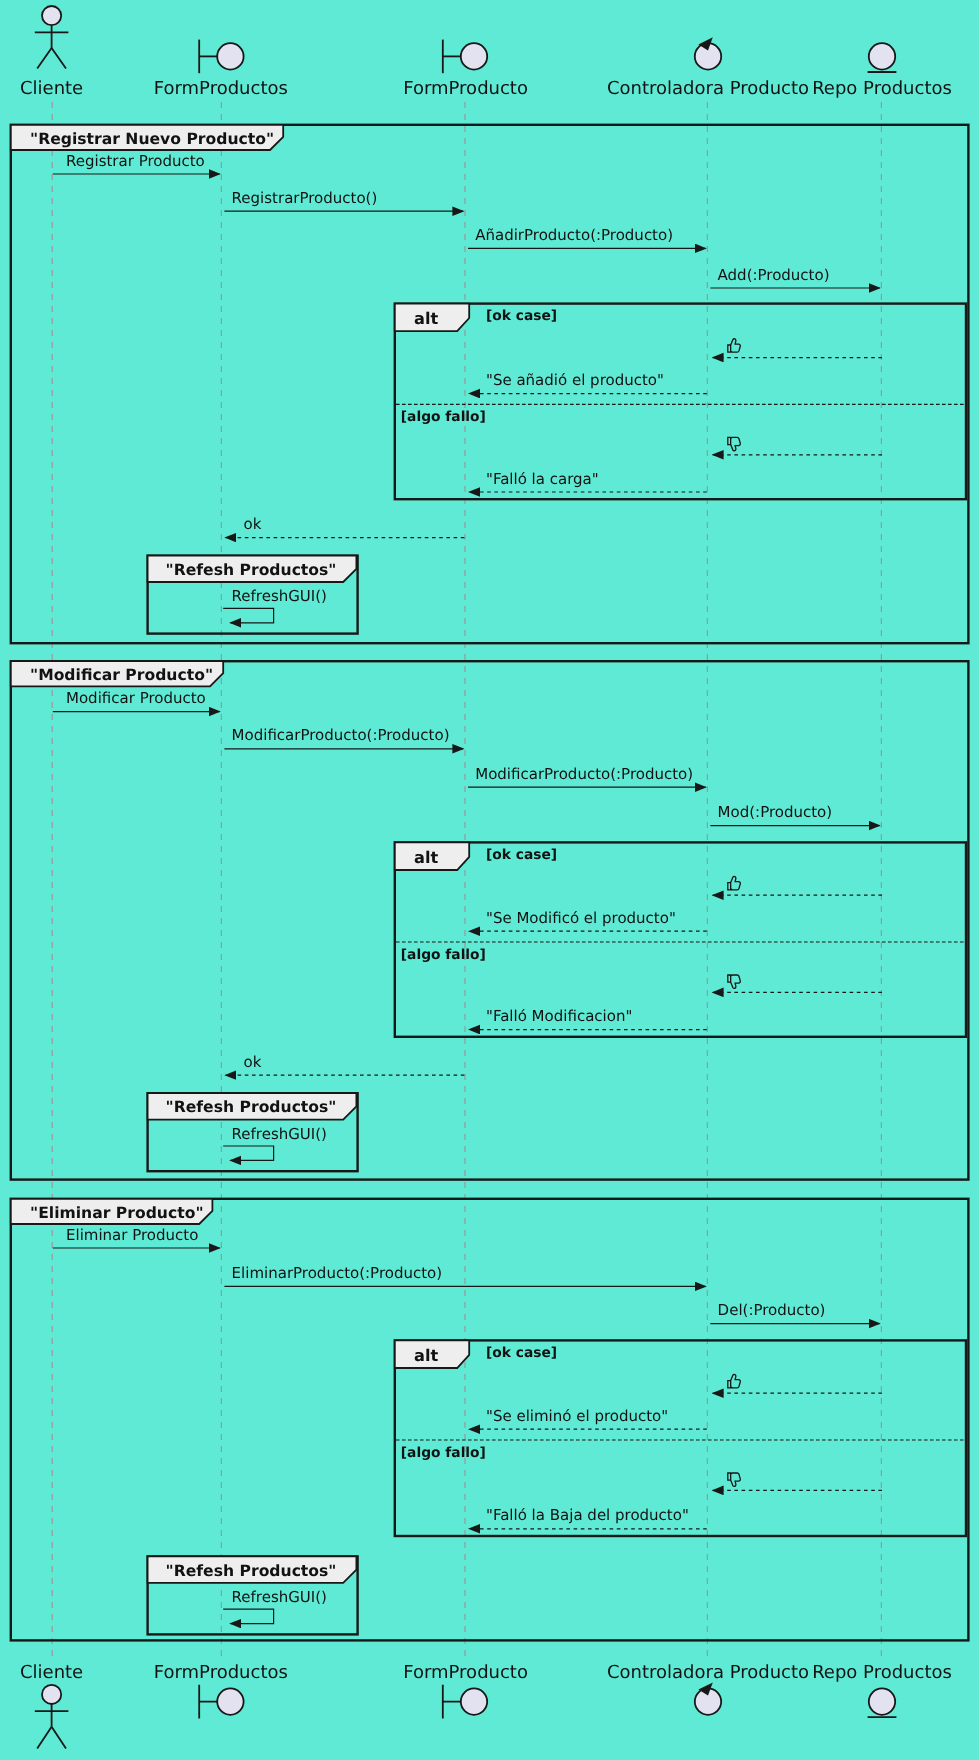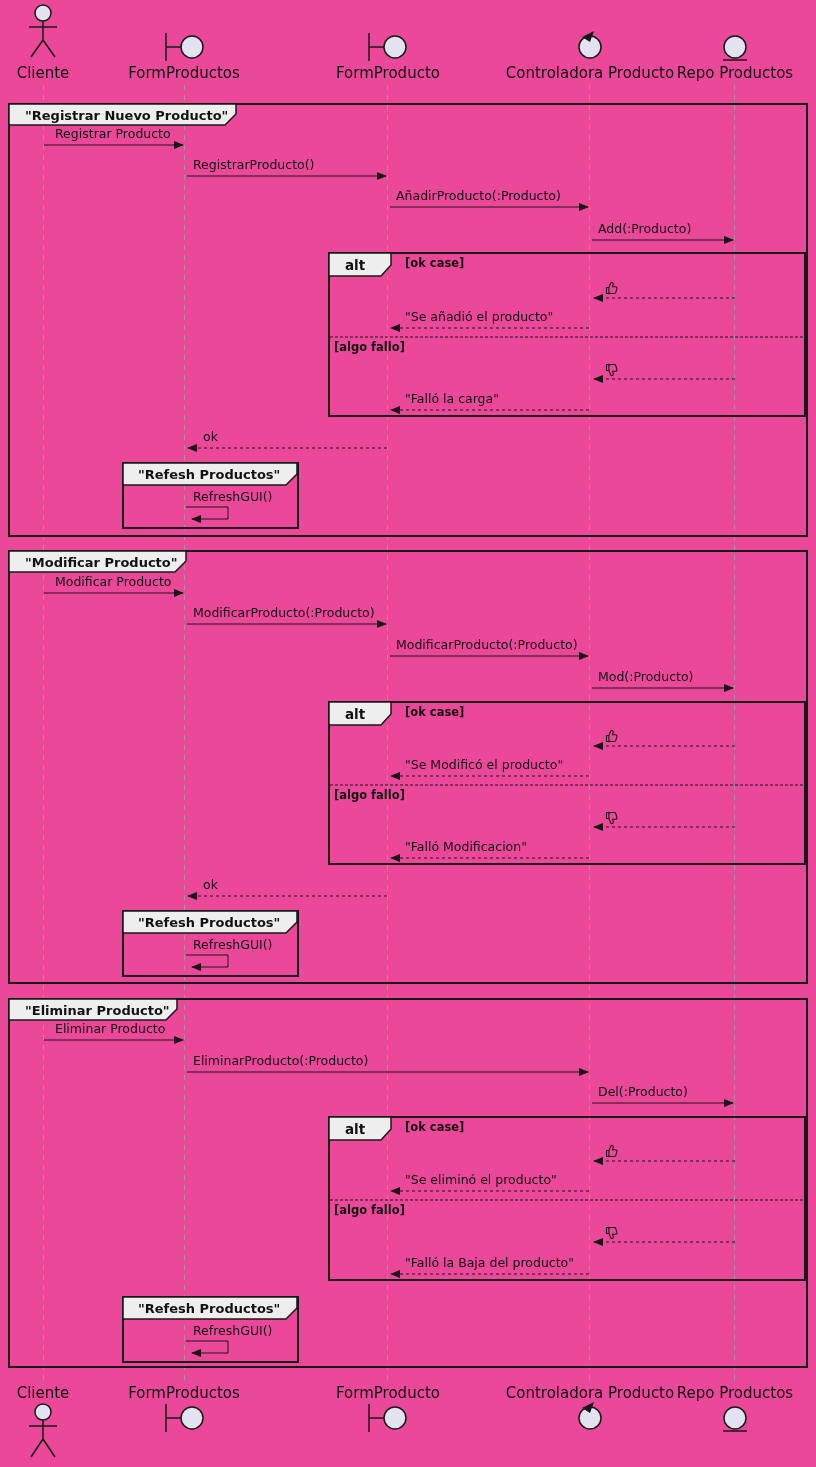--- a/index.html
+++ b/index.html
@@ -1,16 +1,16 @@
 <!DOCTYPE html>
 <html><head>
 <meta charset="utf-8">
 <style>
   html,body{margin:0;padding:0;background:#ffffff;}
-  .stage{position:relative;width:816px;height:1467px;background:#ec4899;font-family:"DejaVu Sans",sans-serif;}
+  .stage{position:relative;width:816px;height:1467px;background:#5eead4;font-family:"DejaVu Sans",sans-serif;}
   svg{display:block;}
   text{fill:#121212;}
   .t-msg{font:12.5px "DejaVu Sans",sans-serif;}
   .t-part{font:15px "DejaVu Sans",sans-serif;text-anchor:middle;}
   .t-title{font:bold 13px "DejaVu Sans",sans-serif;}
   .t-op{font:bold 13.5px "DejaVu Sans",sans-serif;}
   .t-guard{font:bold 11.5px "DejaVu Sans",sans-serif;}
   .ll{stroke:#999999;stroke-width:1;stroke-dasharray:5 5;fill:none;}
   .shape{fill:#E2E2F0;stroke:#181818;stroke-width:1.5;}
   .ico{stroke:#181818;stroke-width:1.5;fill:none;}

